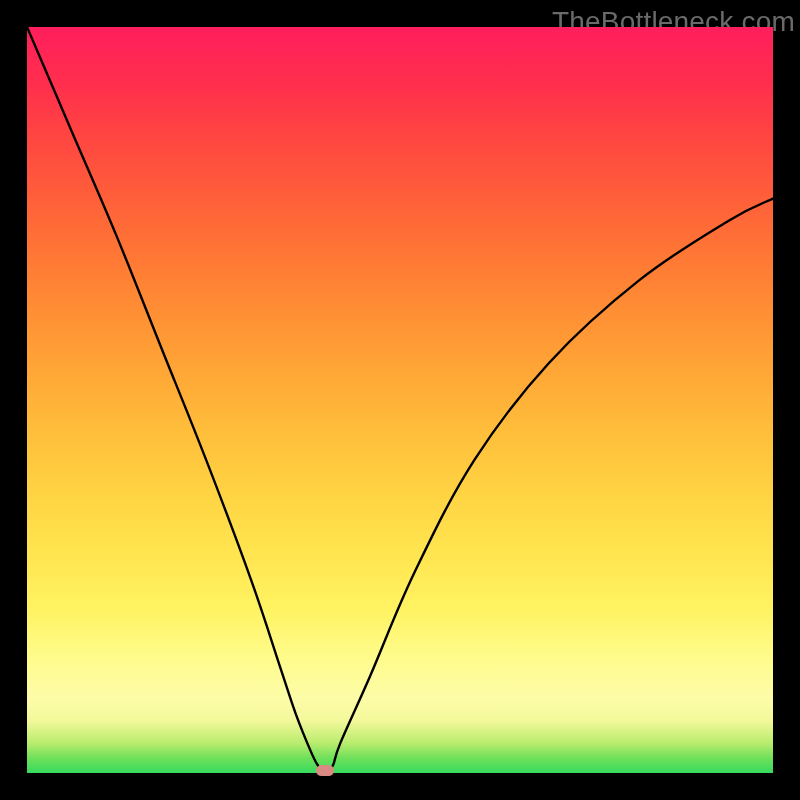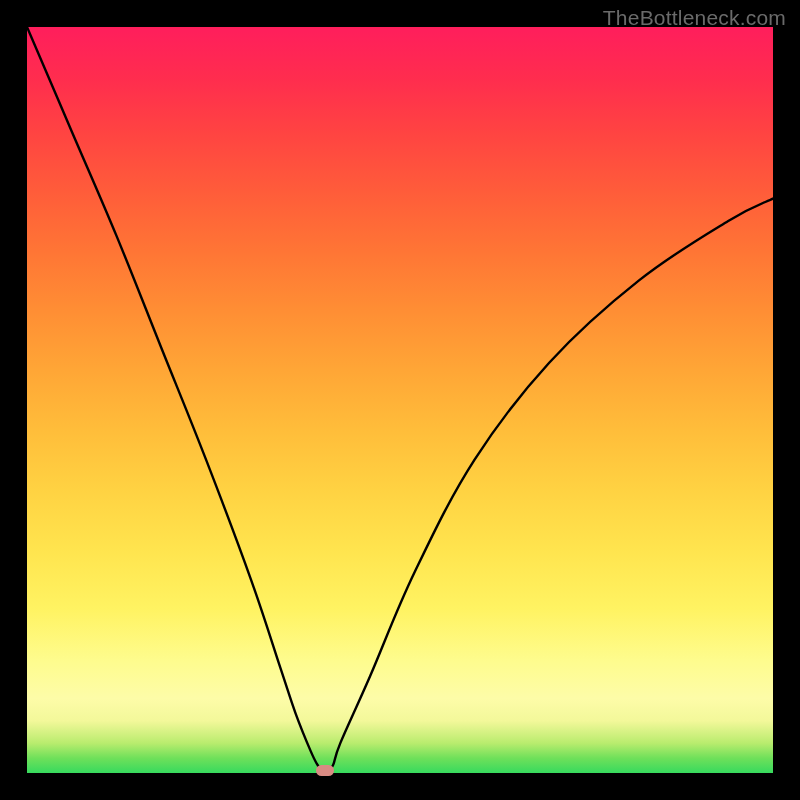--- a/index.html
+++ b/index.html
@@ -40,23 +40,23 @@
       #ff7535 70%,
       #ff5c3a 78%,
       #ff4342 86%,
       #ff2d4e 93%,
       #ff1e5c 100%
     );
   }
   .watermark {
     position: absolute;
     top: 6px;
-    right: 14px;
+    right: 5px;
     color: #6a6a6a;
-    font-size: 21px;
+    font-size: 28px;
     letter-spacing: 0.2px;
     font-weight: 500;
   }
   svg.curve {
     position: absolute;
     left: 0;
     top: 0;
     width: 746px;
     height: 746px;
   }

